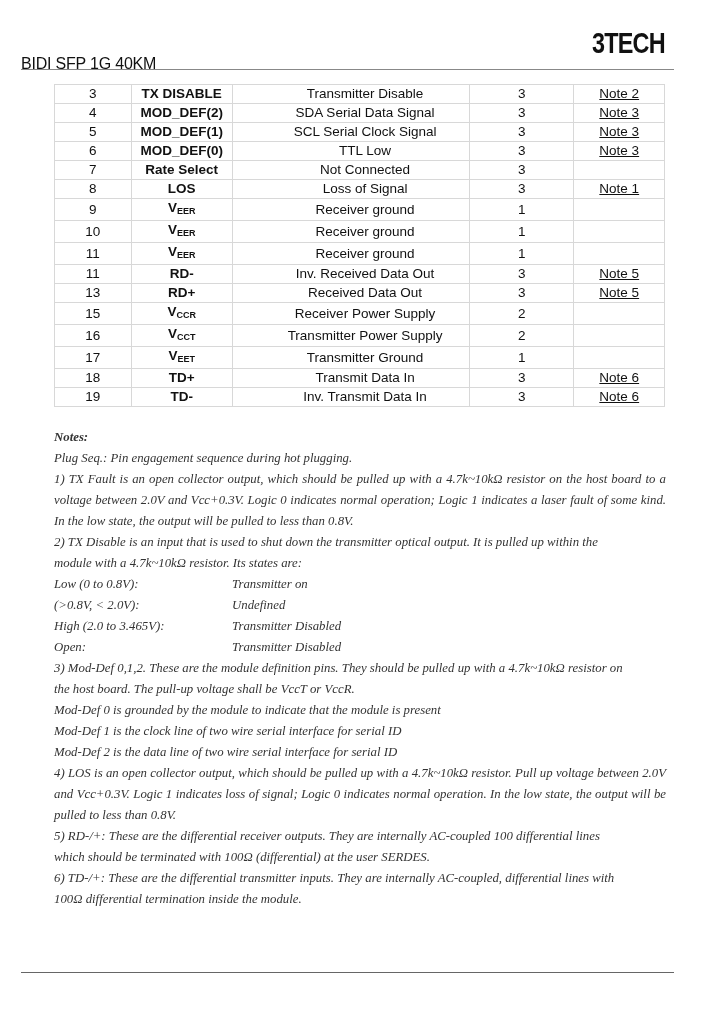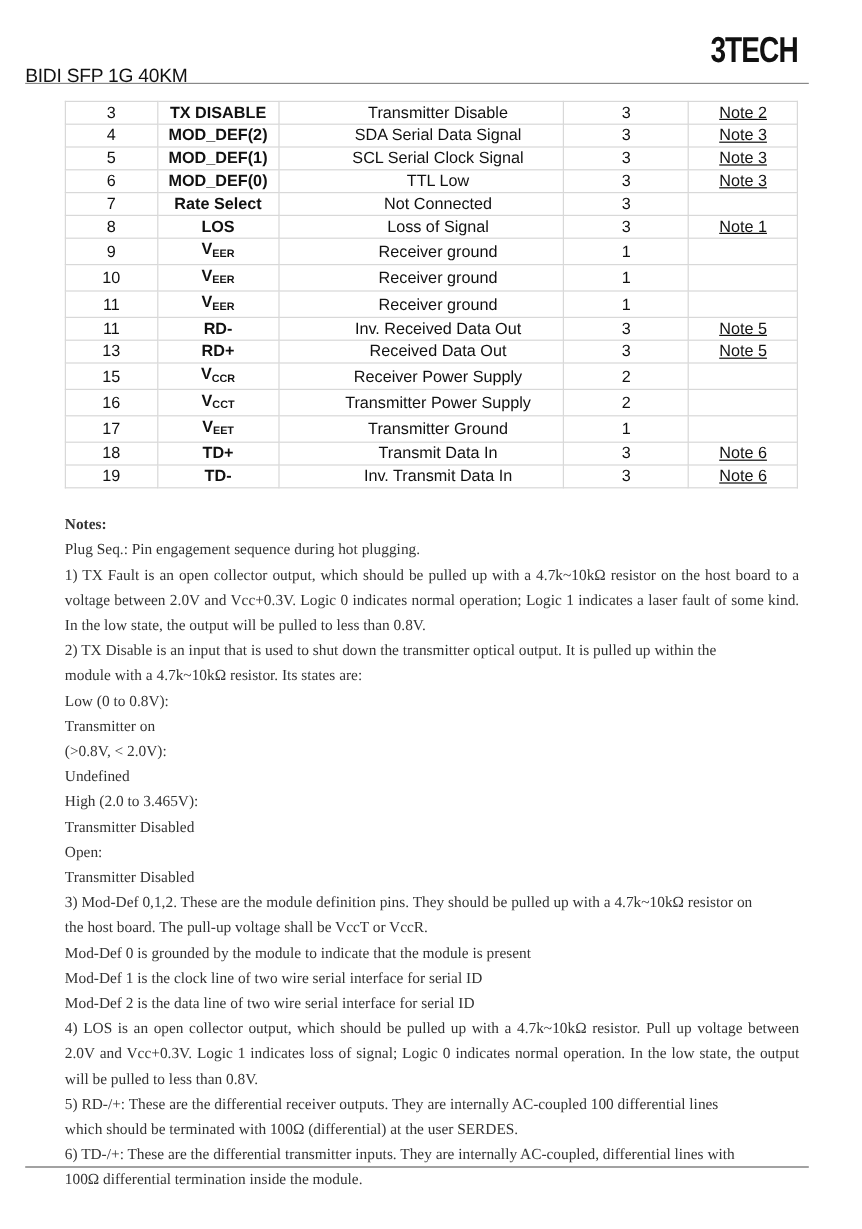--- a/index.html
+++ b/index.html
@@ -8,25 +8,25 @@
   .logo { position: absolute; left: 592px; top: 28px; font-family: "Liberation Sans", sans-serif; font-weight: bold; font-size: 30px; letter-spacing: -1px; transform: scaleX(0.78); transform-origin: left top; color: #111; line-height: 1; }
   .header-rule { position: absolute; left: 21px; top: 69px; width: 653px; height: 0; border-top: 1.5px solid #888; }
   table.pins { position: absolute; left: 54px; top: 84px; border-collapse: collapse; width: 611px; font-size: 13.5px; }
   table.pins td { border: 1px solid #d8d8d8; height: 18px; padding: 0; text-align: center; line-height: 18px; }
   table.pins td.c1 { width: 81px; }
   table.pins td.c2 { width: 102px; font-weight: bold; }
   table.pins td.c3 { width: 221px; padding-left: 28px; }
   table.pins td.c4 { width: 112px; }
   table.pins td.c5 { width: 95px; text-decoration: underline; }
   sub { font-size: 9px; vertical-align: -2px; }
-  .notes { position: absolute; left: 54px; top: 427px; width: 612px; font-family: "Liberation Serif", serif; font-size: 12.8px; color: #333; }
+  .notes { position: absolute; left: 54px; top: 427px; width: 612px; font-family: "Liberation Serif", serif; font-style: italic; font-size: 12.8px; color: #333; }
   .notes p { margin: 0; line-height: 21px; }
   .notes .title { font-weight: bold; }
   .notes .justify { text-align: justify; text-align-last: left; }
-  .state-row { display: flex; line-height: 21px; flex-direction: column; }
+  .state-row { display: flex; line-height: 21px; }
   .state-row .k { width: 178px; }
   .footer-rule { position: absolute; left: 21px; top: 972px; width: 653px; height: 0; border-top: 1.5px solid #666; }
 </style>
 </head>
 <body>
 
 <div>
   <div class="header-title">BIDI SFP 1G 40KM</div>
   <div class="logo">3TECH</div>
   <div class="header-rule"></div>

